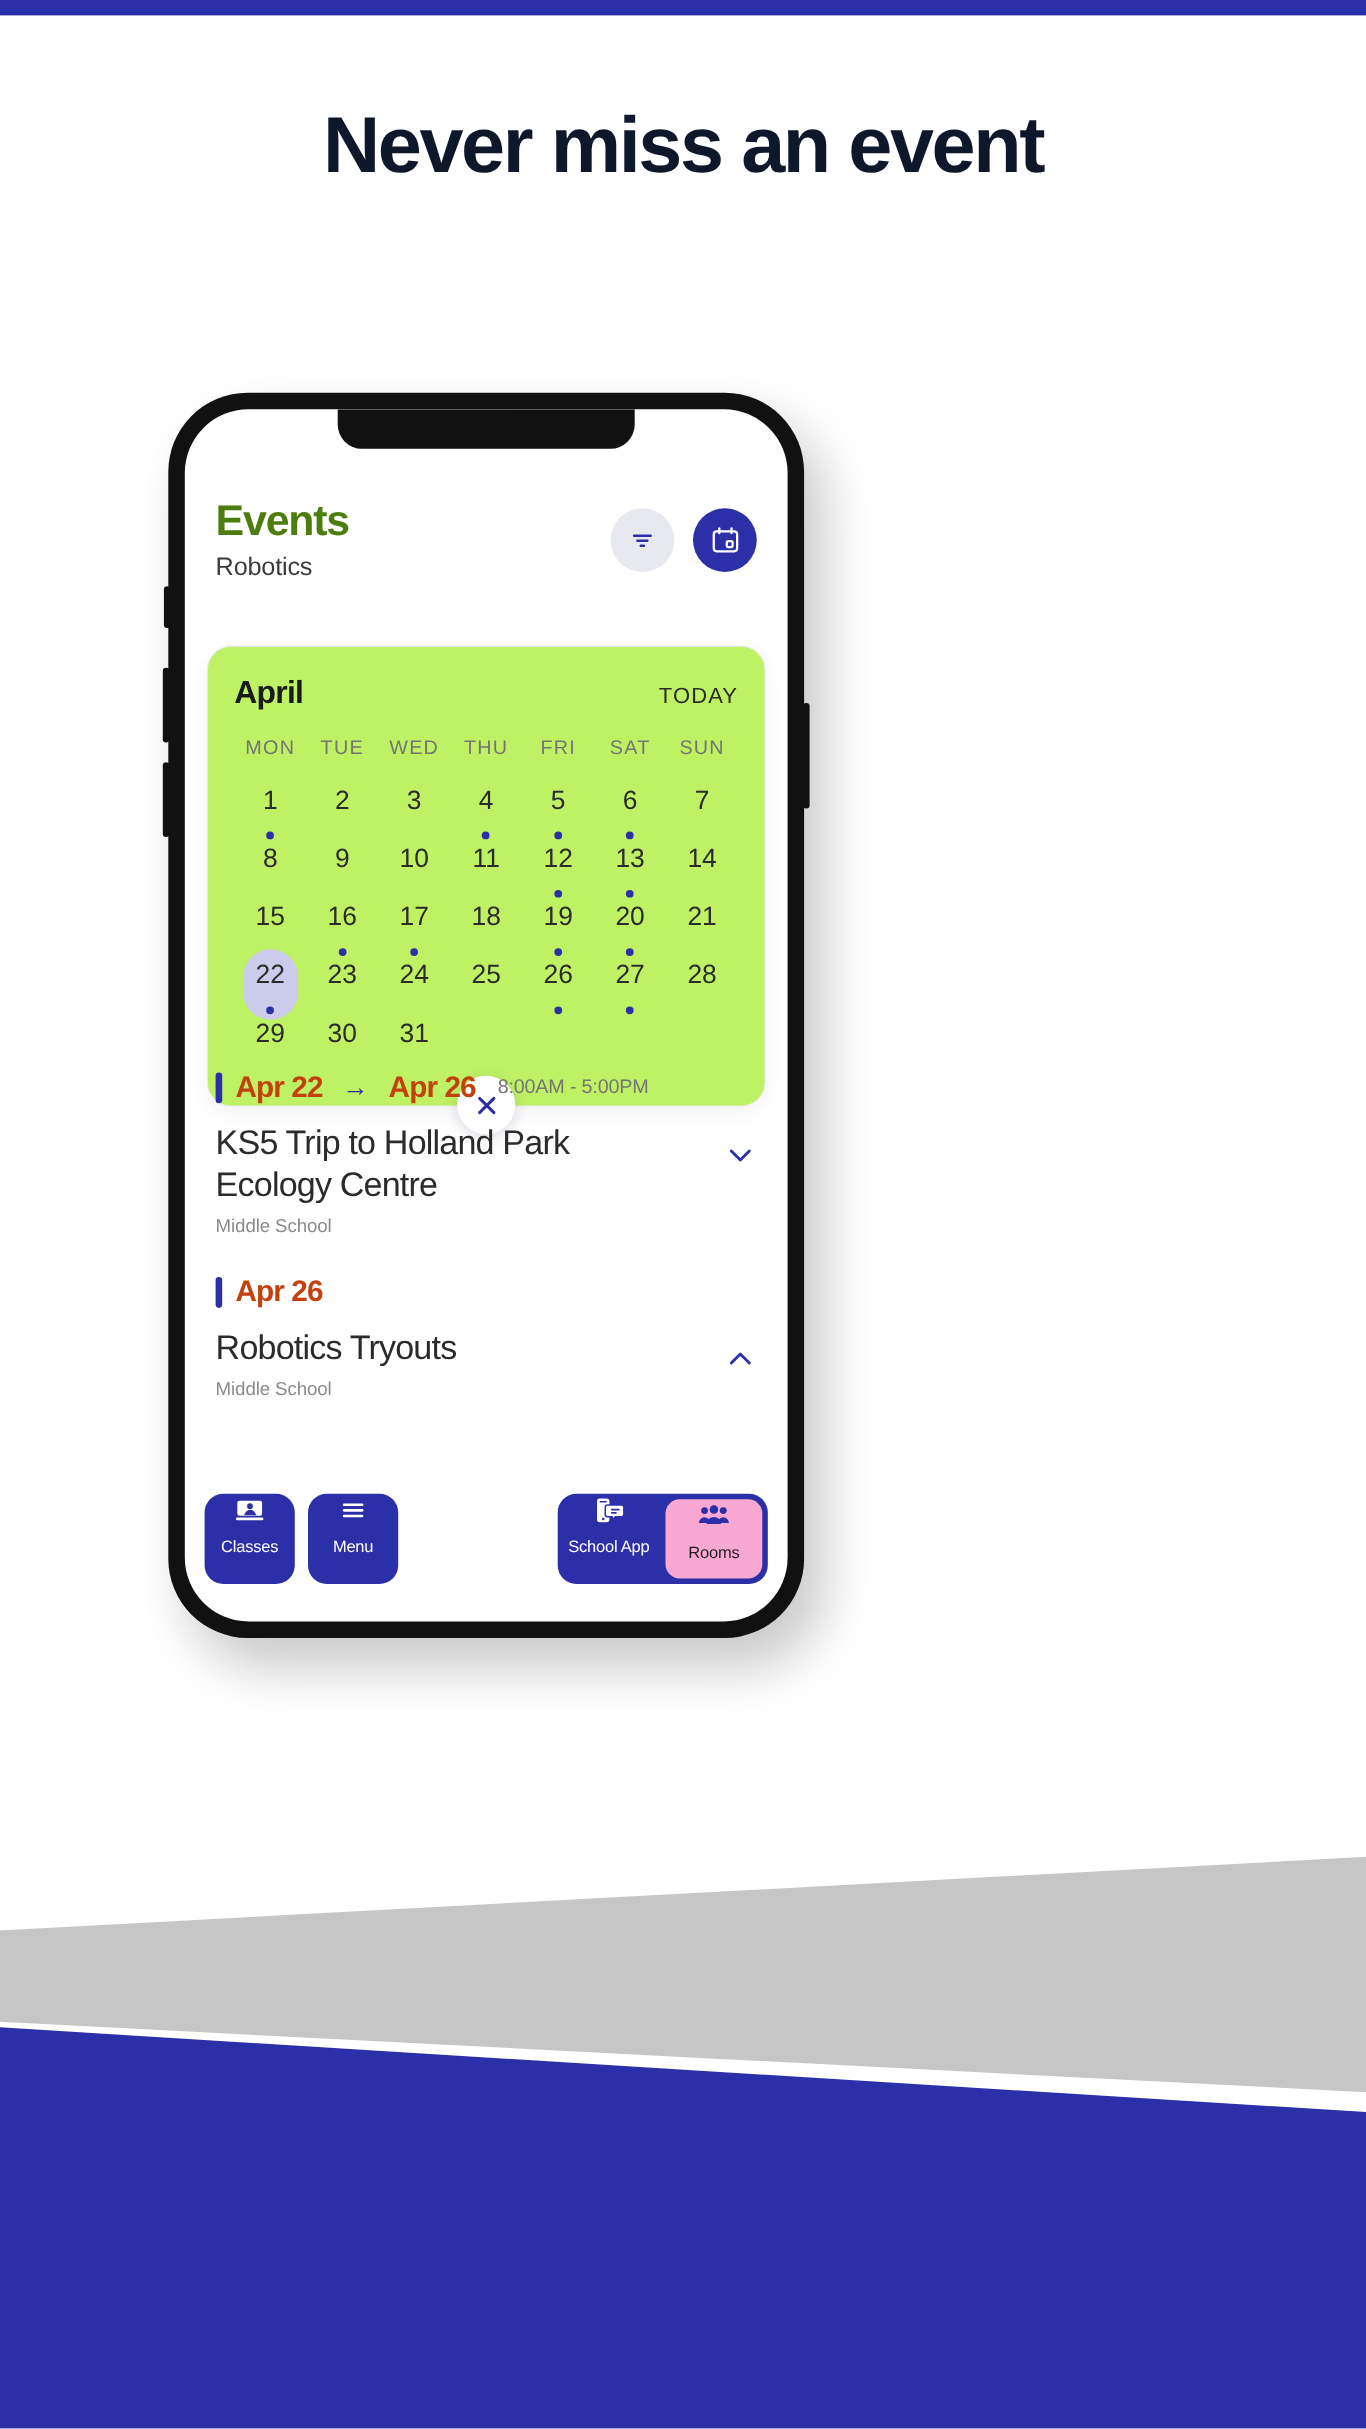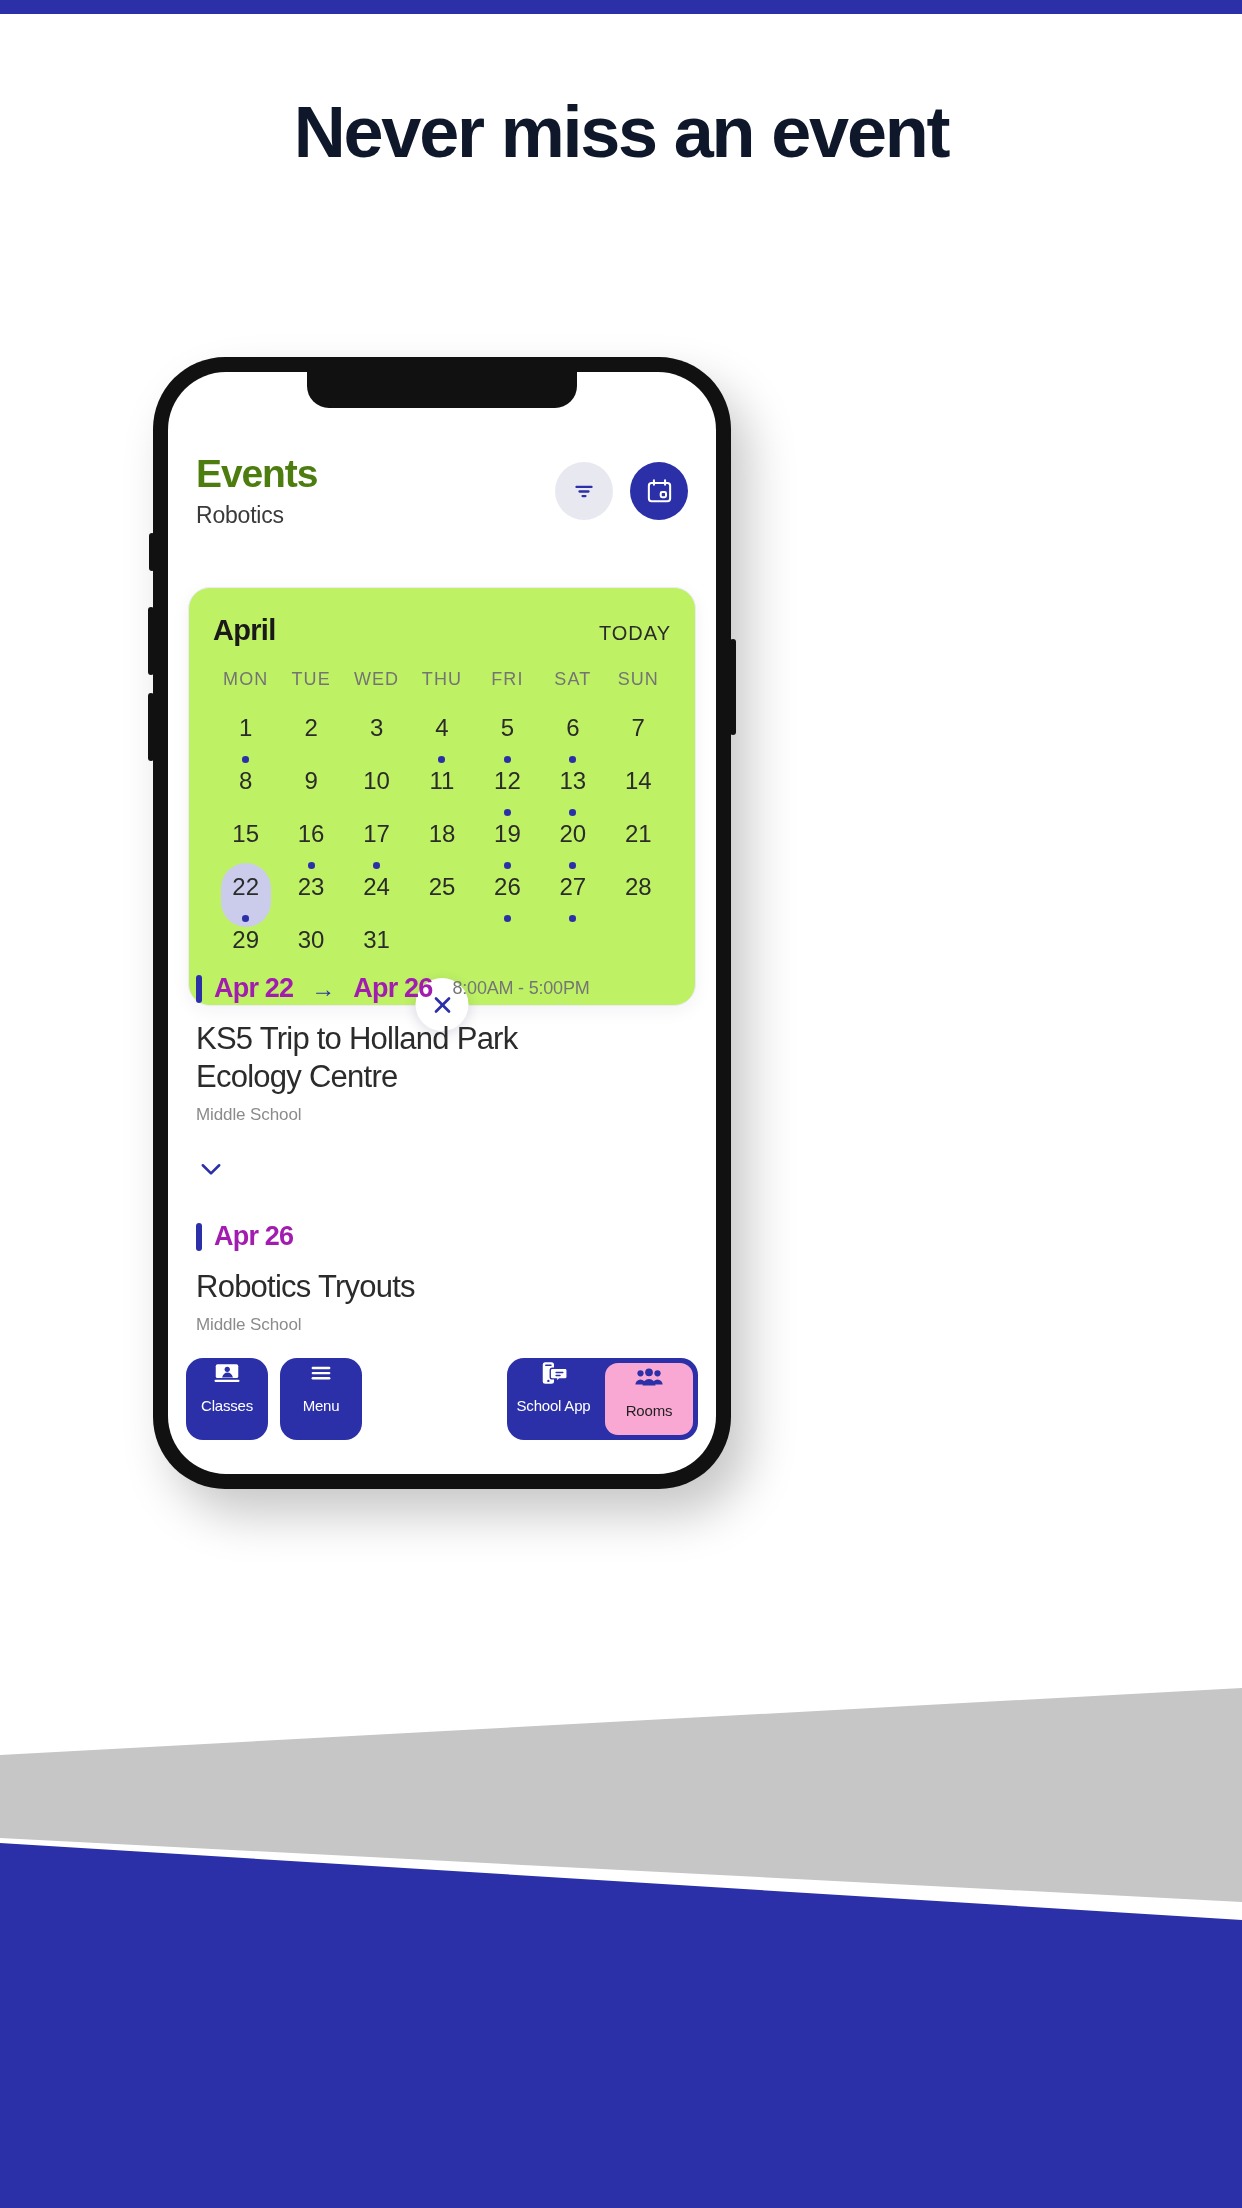--- a/index.html
+++ b/index.html
@@ -143,24 +143,24 @@
   }
 
   
   .events {
     position: absolute; left: 0; top: 601px; width: 548px;
     padding: 0 28px;
   }
   .event-item { margin-bottom: 34px; }
   .event-daterow { display: flex; align-items: center; gap: 12px; margin-bottom: 16px; }
   .date-bar { width: 6px; height: 28px; border-radius: 3px; background: #2b30a8; flex: none; }
-  .date-main { font-size: 27px; font-weight: 700; color: #a21caf; letter-spacing: -.8px; }
+  .date-main { font-size: 27px; font-weight: 700; color: #c2410c; letter-spacing: -.8px; }
   .date-arrow { color: #2b30a8; font-size: 24px; line-height: 1; padding: 0 6px; }
   .date-time { font-size: 18px; color: #757575; letter-spacing: -.2px; margin-left: 8px; }
-  .event-body { display: flex; align-items: flex-start; justify-content: space-between; gap: 14px; flex-direction: column; }
+  .event-body { display: flex; align-items: flex-start; justify-content: space-between; gap: 14px; }
   .event-title {
     font-size: 31px; color: #2b2b2b; font-weight: 400;
     line-height: 1.23; letter-spacing: -.75px; max-width: 400px;
   }
   .event-sub { font-size: 17px; color: #8b8b8b; margin-top: 9px; letter-spacing: -.1px; }
   .chevron { flex: none; padding-top: 14px; }
 
   
   .bottom-nav {
     position: absolute; left: 0; bottom: 34px; width: 548px;

